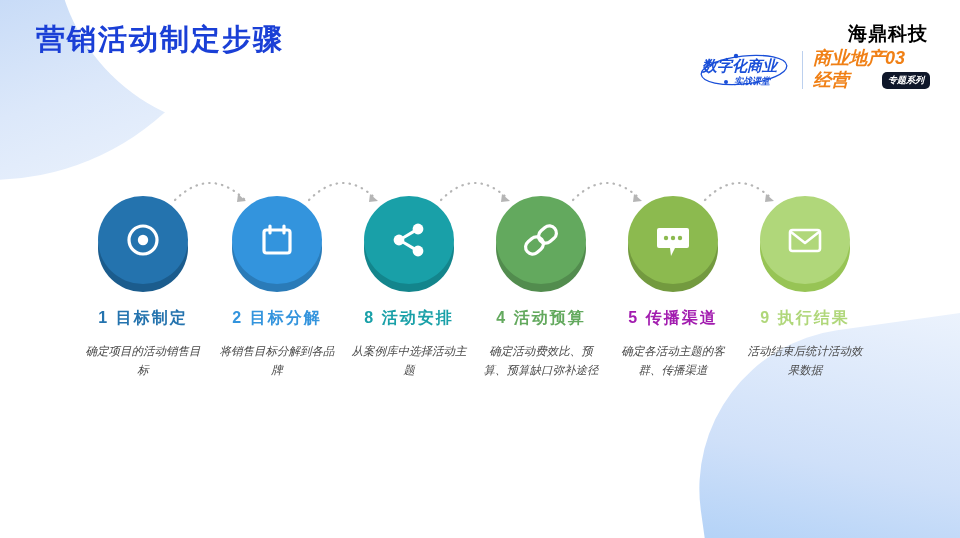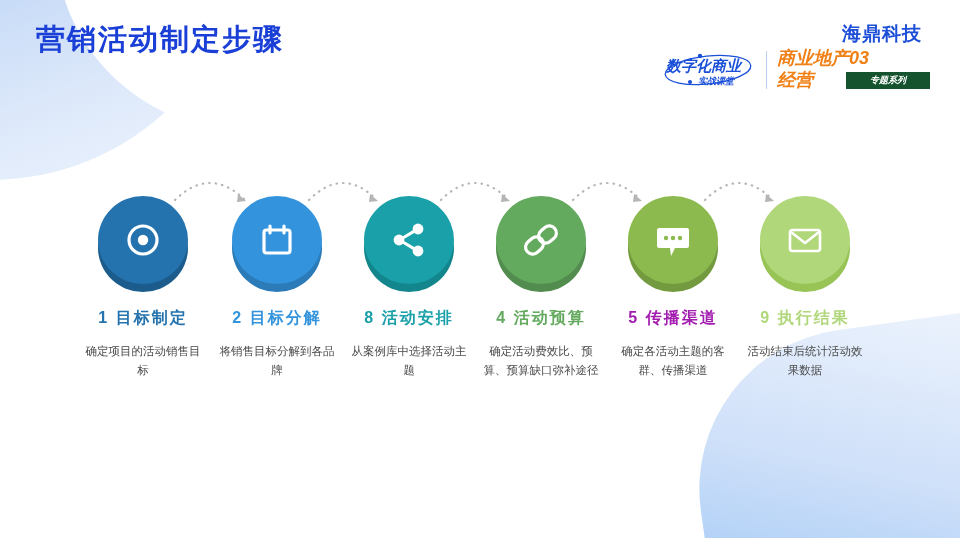--- a/index.html
+++ b/index.html
@@ -64,25 +64,25 @@
     position: absolute;
     right: 30px;
     top: 24px;
     display: flex;
     flex-direction: column;
     align-items: flex-end;
   }
   .brand-top {
     font-size: 19px;
     font-weight: bold;
-    color: #1d4ed8;
+    color: #000000;
     letter-spacing: 1px;
     line-height: 1;
     margin-bottom: 6px;
-    margin-right: 8px;
+    margin-right: 2px;
   }
   .brand-row {
     display: flex;
     align-items: center;
   }
   .edu-logo {
     position: relative;
     width: 96px;
     height: 42px;
     margin-right: 10px;
@@ -130,27 +130,27 @@
   }
   .series-line2 .txt {
     font-size: 18px;
     font-weight: bold;
     font-style: italic;
     color: #f08016;
     line-height: 1.1;
   }
   .series-badge {
     margin-left: 5px;
-    background: #14532d;
+    background: #0f172a;
     color: #ffffff;
     font-size: 9px;
     font-weight: bold;
     font-style: italic;
-    border-radius: 0;
-    padding: 2px 24px;
+    border-radius: 5px;
+    padding: 2px 6px;
     white-space: nowrap;
   }
 
   
   .steps { position: absolute; left: 0; top: 0; width: 949px; height: 538px; }
   .arrows { position: absolute; left: 0; top: 160px; width: 960px; height: 60px; }
 
   .step {
     position: absolute;
     width: 150px;
@@ -188,20 +188,21 @@
     font-weight: bold;
     letter-spacing: 2px;
     white-space: nowrap;
   }
   .step-desc {
     margin-top: 13px;
     font-size: 11.5px;
     color: #4a4a4a;
     line-height: 1.65;
     padding: 0 12px;
+    font-style: italic;
   }
 </style>
 </head>
 <body>
 
 <div class="slide">
 
   <div class="corner-tl"></div>
   <div class="corner-tl-mask"></div>
   <div class="corner-br"></div>

